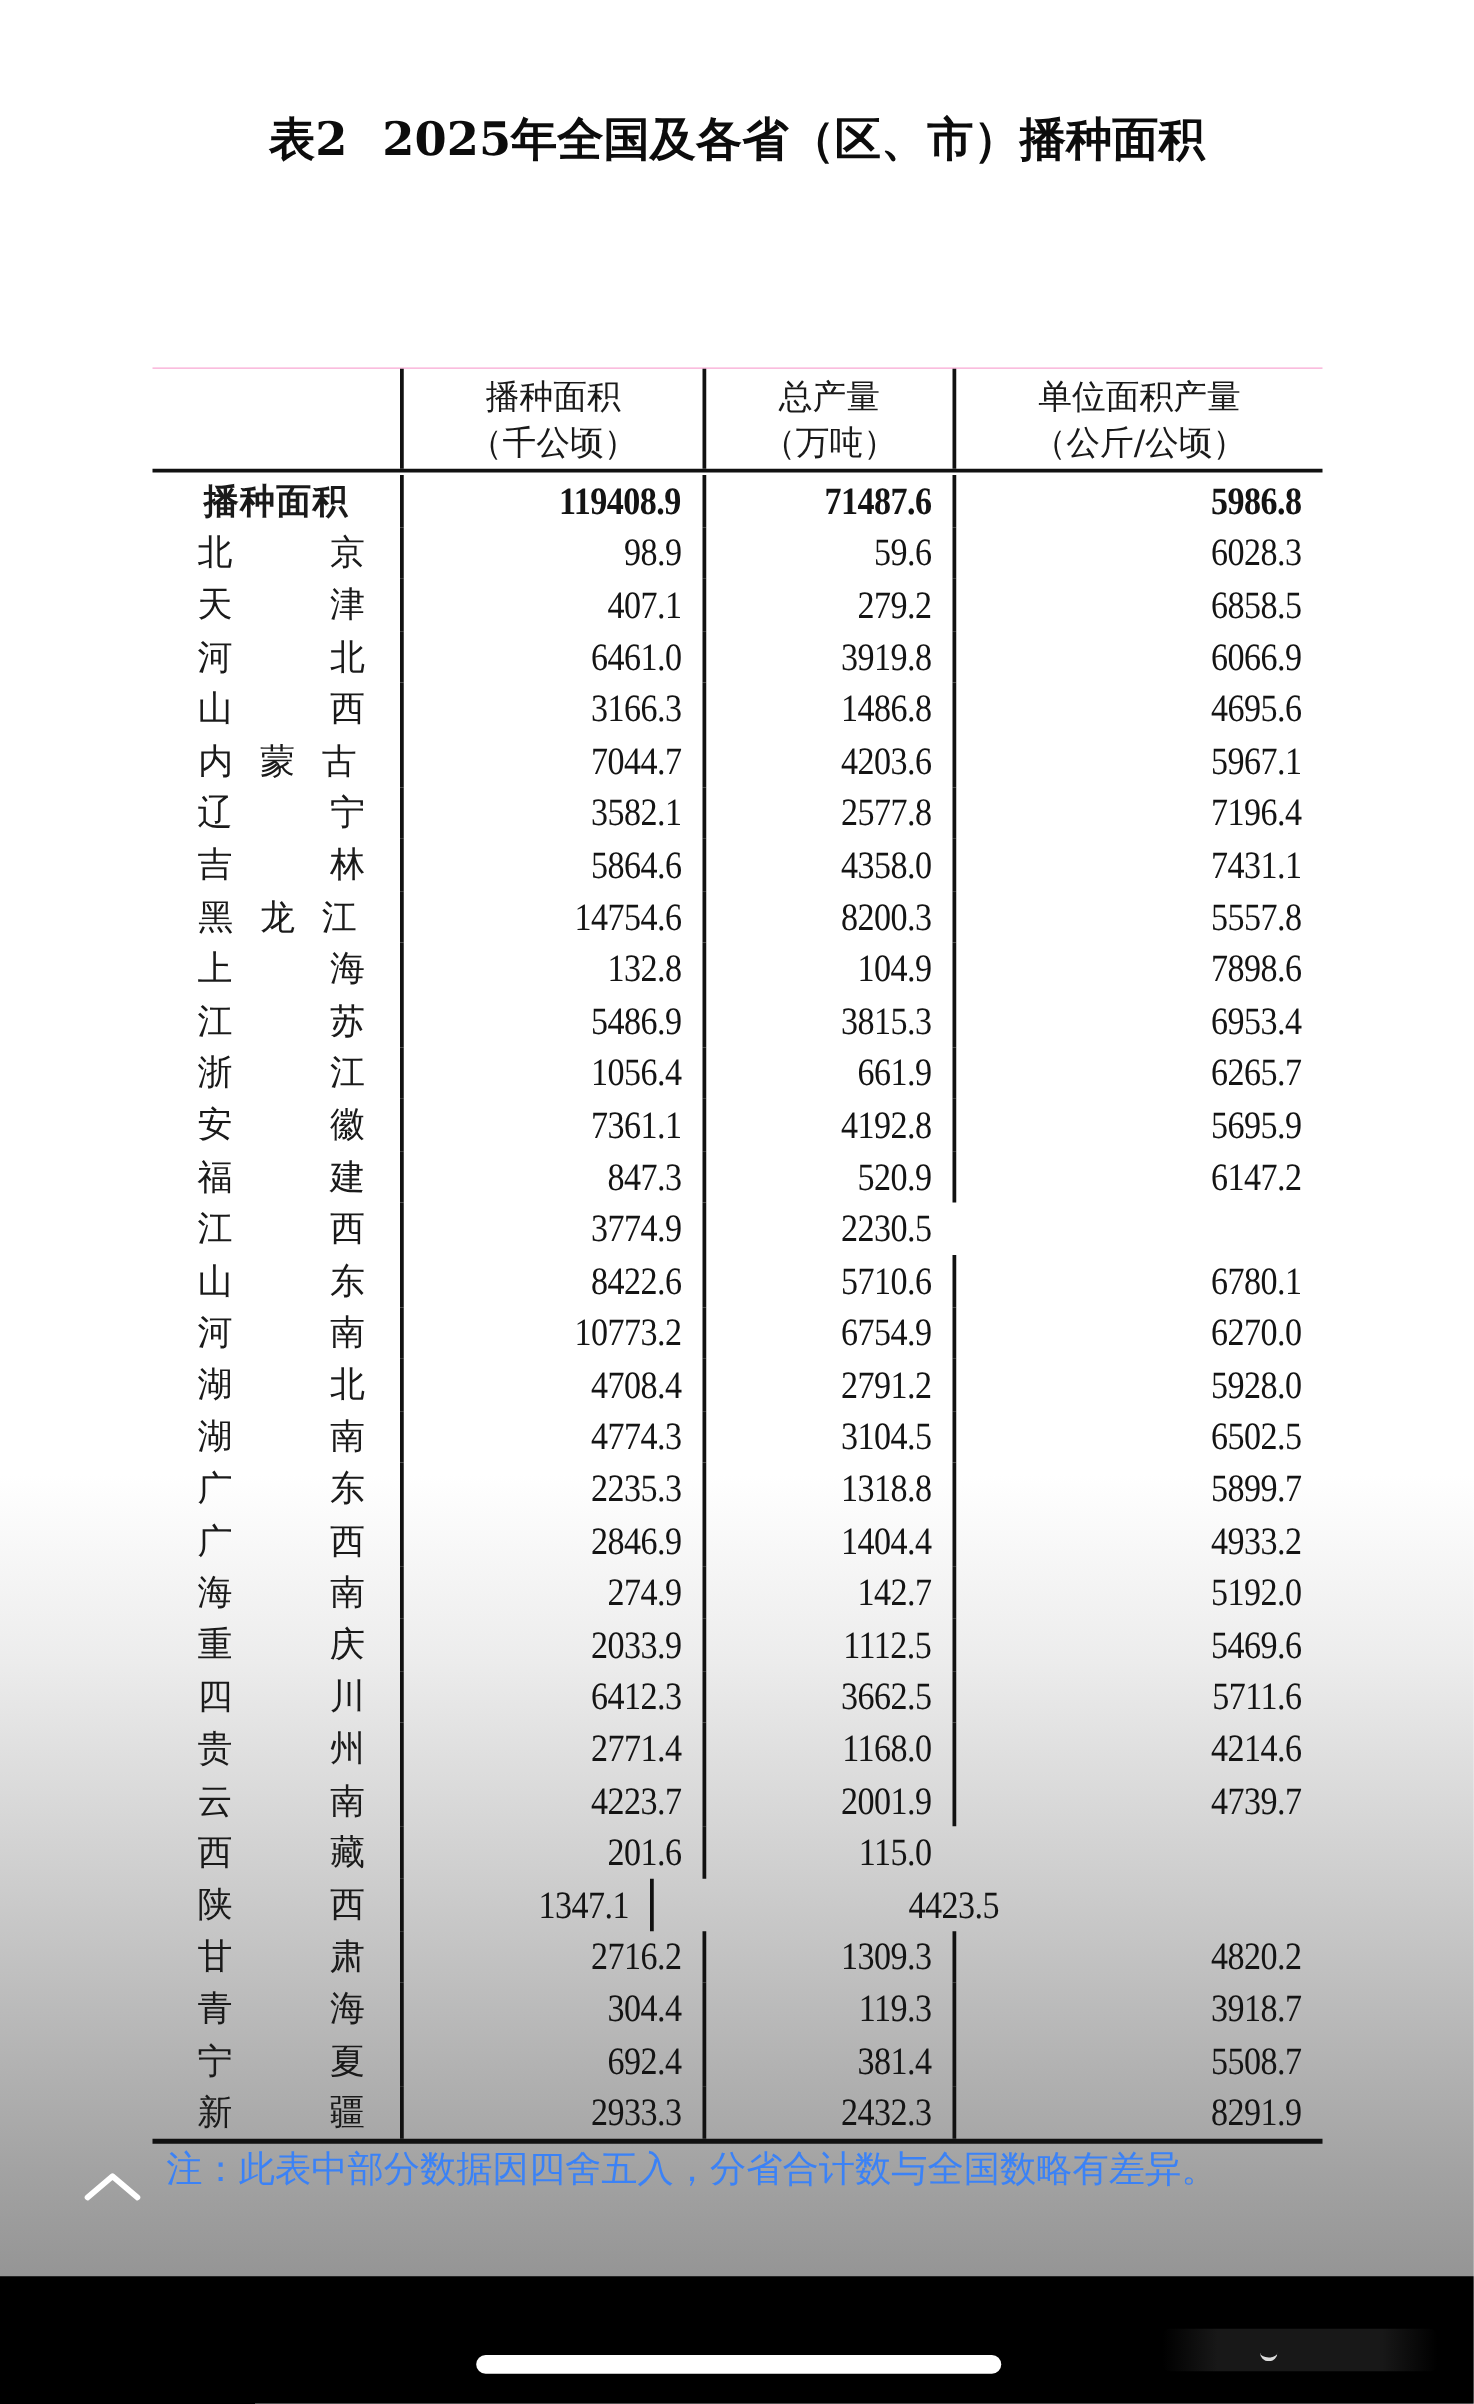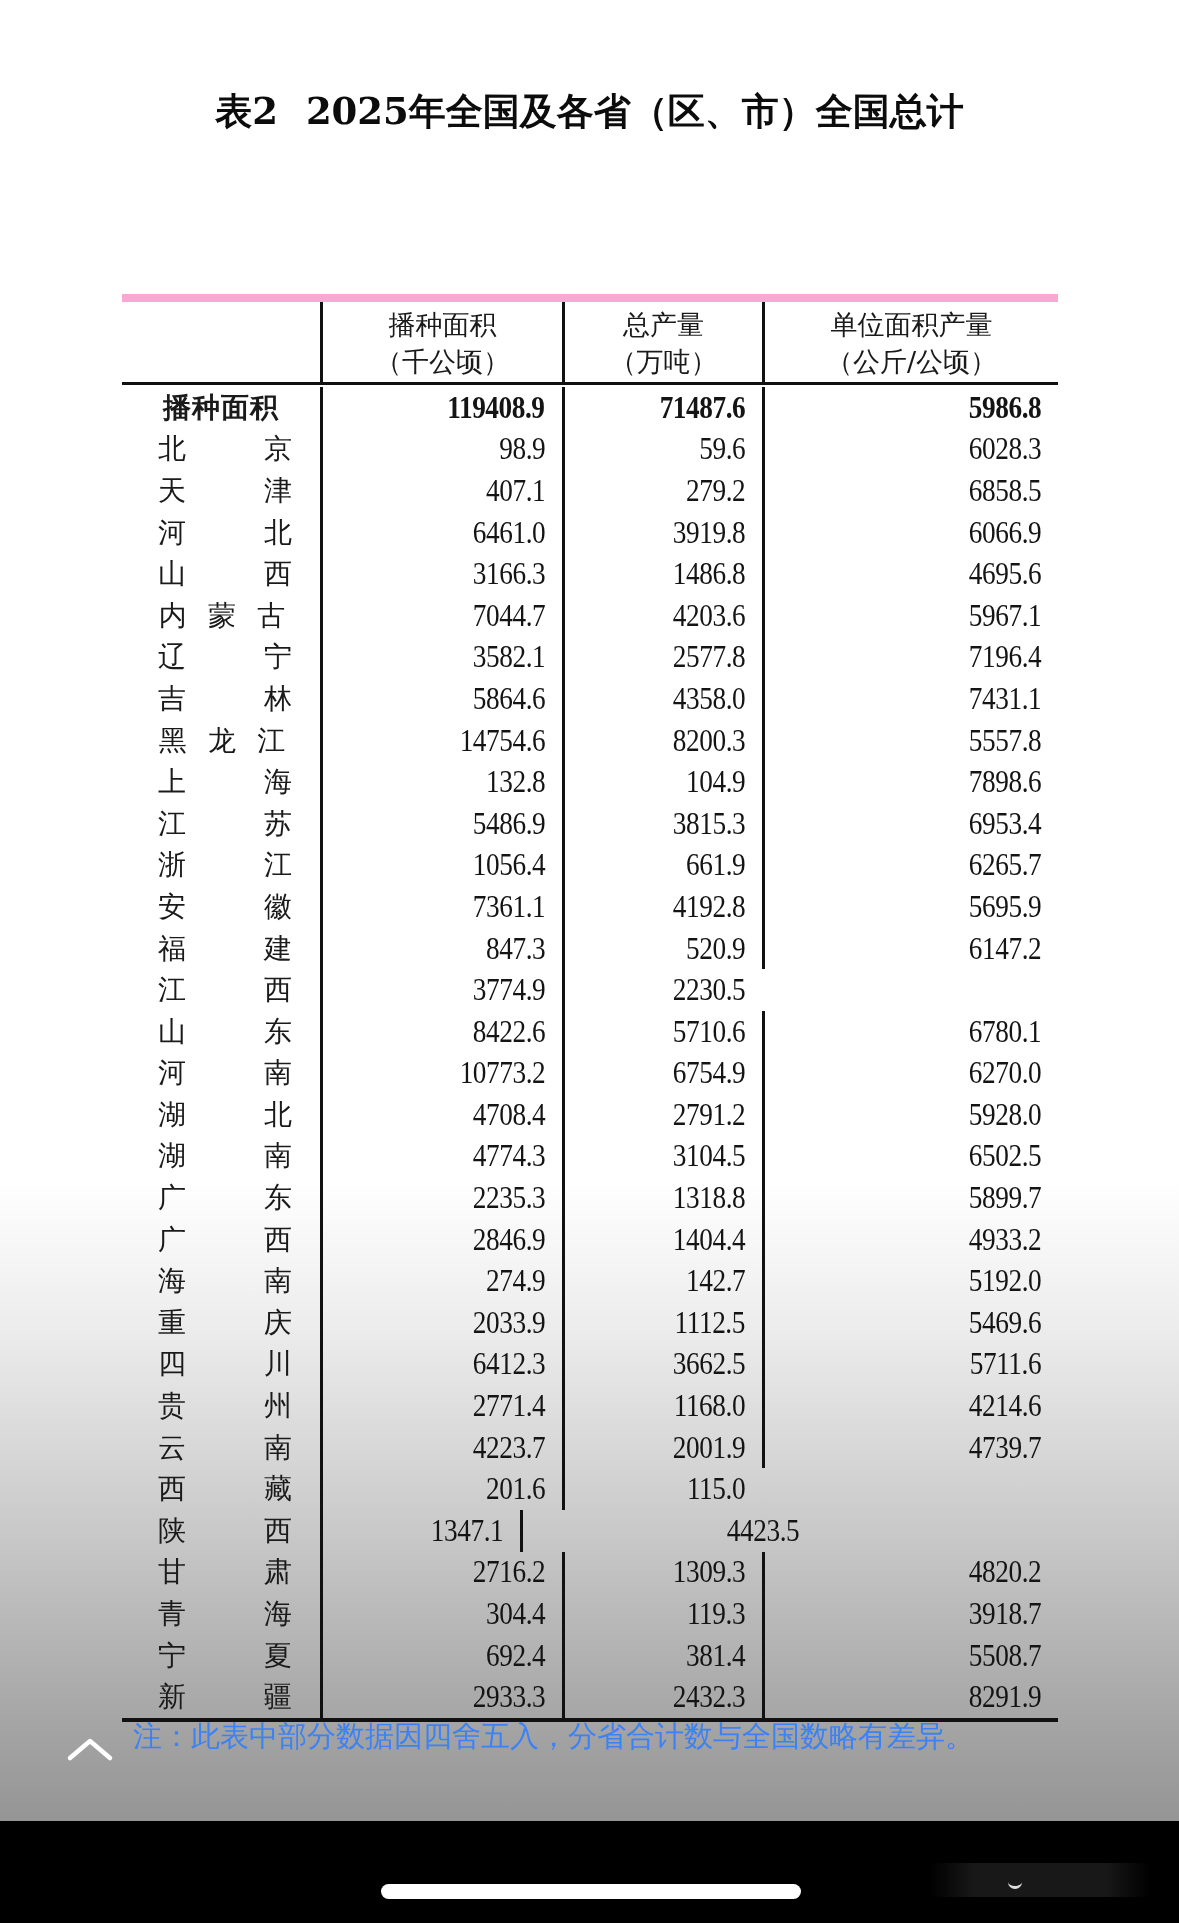--- a/index.html
+++ b/index.html
@@ -37,21 +37,21 @@
   }
   .page-title .tnum {
     margin-right: 28px;
   }
   
   .table {
     position: absolute;
     left: 122px;
     top: 294px;
     width: 936px;
-    border-top: 8px solid #f9a8d4;
+    border-top: 1px solid #f9a8d4;
     border-bottom: 4px solid #111;
   }
   .thead {
     display: flex;
     height: 80px;
     border-bottom: 3px solid #111;
   }
   .col {
     box-sizing: border-box;
   }
@@ -168,21 +168,21 @@
     width: 14px;
     height: 9px;
     border-bottom: 3px solid #ddd;
     border-radius: 0 0 10px 10px;
   }
 </style>
 </head>
 <body>
 
 <div class="page-title">
-  <span class="tnum">表2</span><span>2025年全国及各省（区、市）全国总计</span>
+  <span class="tnum">表2</span><span>2025年全国及各省（区、市）播种面积</span>
 </div>
 
 <div class="table">
   <div class="thead">
     <div class="col c0 th"></div>
     <div class="col c1 th">
       <span>播种面积</span>
       <span>（千公顷）</span>
     </div>
     <div class="col c2 th">

